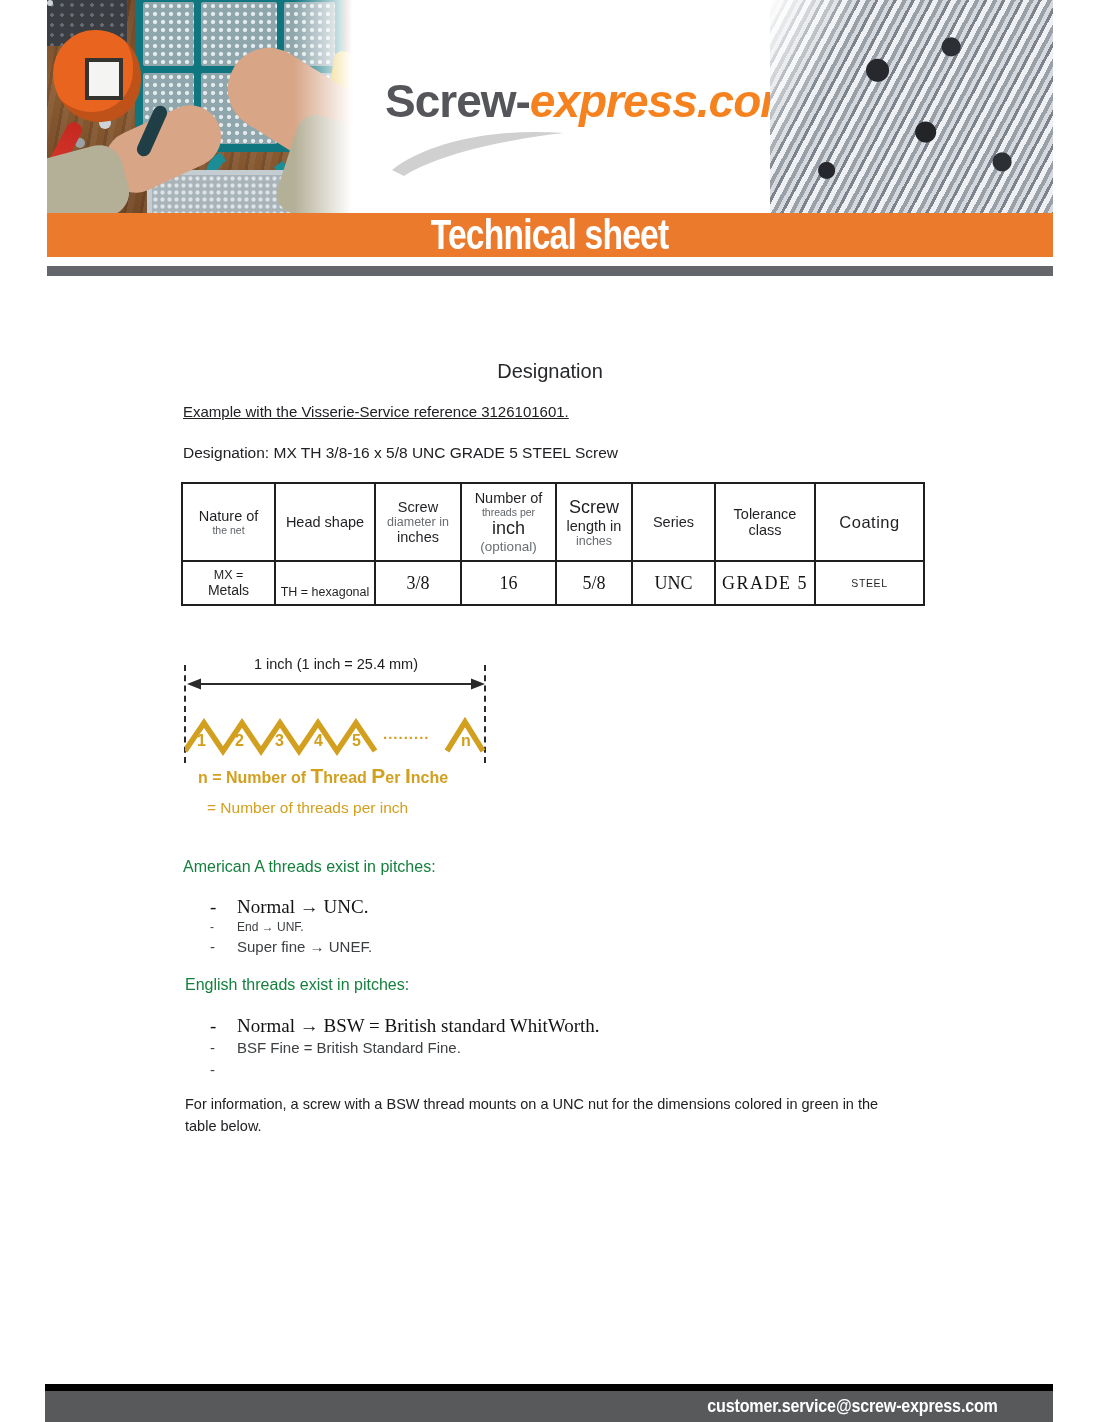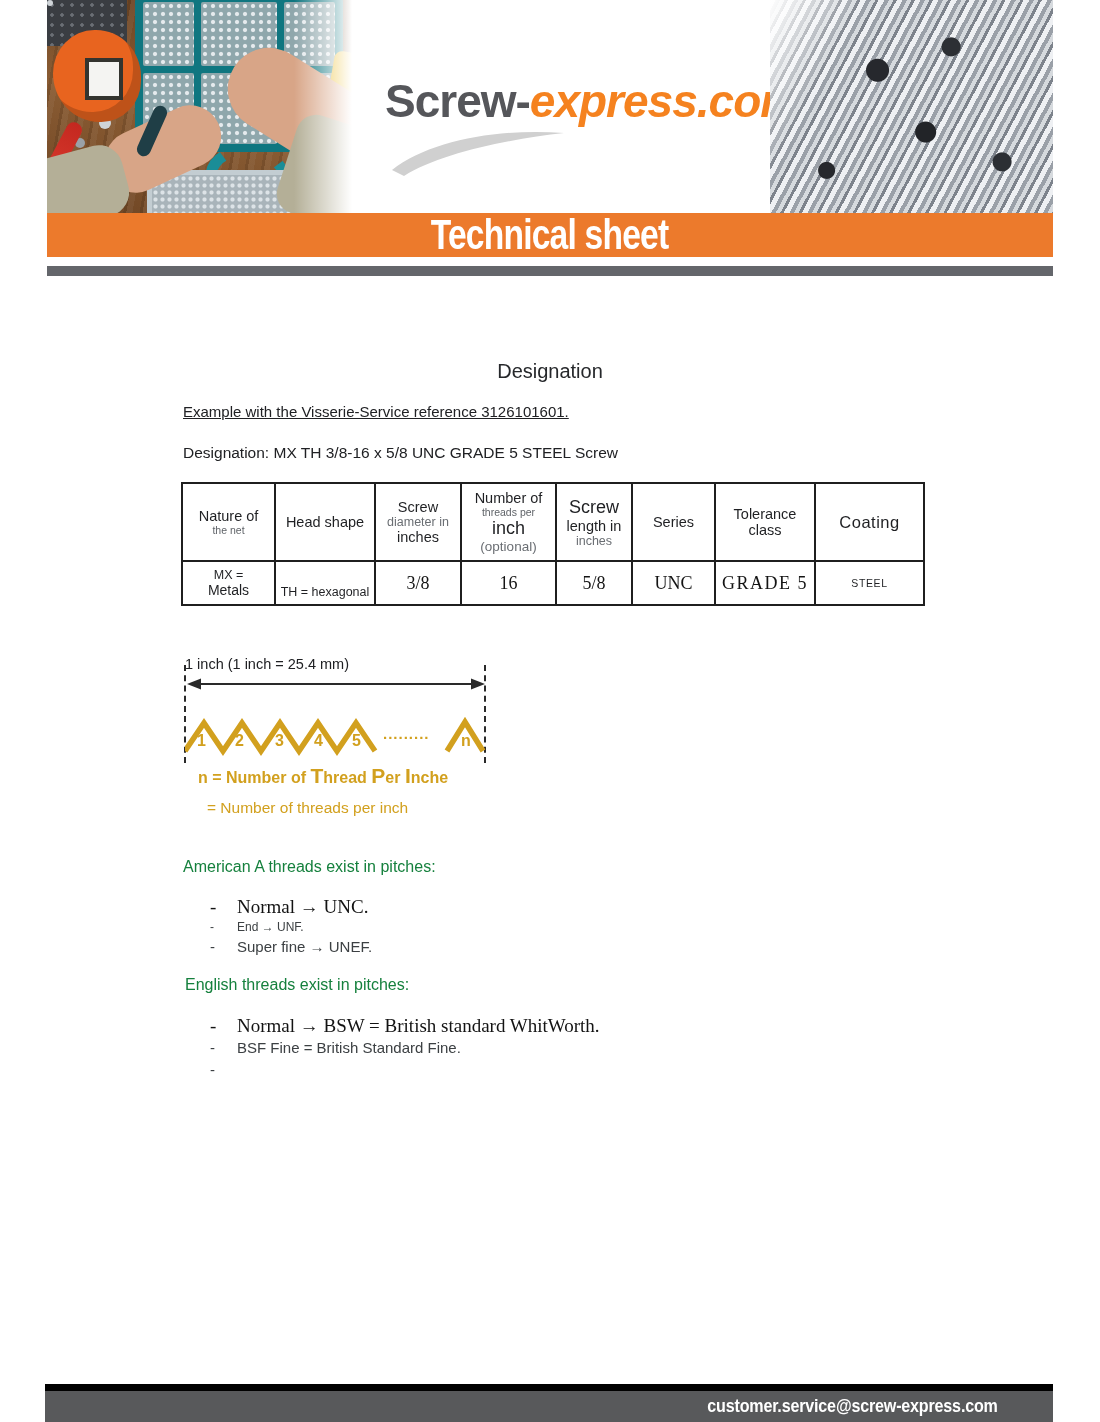--- a/index.html
+++ b/index.html
@@ -87,21 +87,21 @@
   .d-sans-sm{font-size:12.5px;color:#1f2023;}
   .d-serif{font-family:"Liberation Serif","DejaVu Serif",serif;font-size:18px;color:#141414;}
   .d-grade{letter-spacing:1.5px;}
   .d-steel{font-size:10.5px;letter-spacing:.6px;color:#1f2023;}
   .cell-bottom{vertical-align:bottom !important;padding-bottom:5px !important;}
 
   
   .diagram{position:absolute;left:185px;top:655px;width:302px;height:112px;}
   .dash-l{position:absolute;left:-1px;top:10px;height:98px;border-left:2px dashed #2a2a2a;}
   .dash-r{position:absolute;left:299px;top:10px;height:98px;border-left:2px dashed #2a2a2a;}
-  .dim-label{position:absolute;left:0;top:1px;width:100%;font-size:14.5px;color:#202124;}
+  .dim-label{position:absolute;left:0;top:1px;width:100%;text-align:center;font-size:14.5px;color:#202124;}
   .arrow-svg{position:absolute;left:2px;top:22px;}
   .zigzag-svg{position:absolute;left:0;top:55px;}
   .t-num{position:absolute;top:77px;font-size:16px;font-weight:700;color:#d2a01e;}
   .tn1{left:12px;}.tn2{left:50px;}.tn3{left:90px;}.tn4{left:129px;}.tn5{left:167px;}.tnn{left:276px;}
   .t-dots{position:absolute;left:198px;top:70px;font-size:15px;font-weight:700;color:#d2a01e;letter-spacing:1px;}
   .caption1{position:absolute;left:198px;top:764px;font-size:16px;font-weight:700;color:#d2a01e;white-space:nowrap;}
   .caption1 .big{font-size:21px;}
   .caption2{position:absolute;left:207px;top:799px;font-size:15.5px;font-weight:500;color:#d2a01e;}
 
   
@@ -310,18 +310,19 @@
     <div class="pitch-item sans-md">
       <span class="pitch-dash">-</span>
       <span>BSF Fine = British Standard Fine.</span>
     </div>
     <div class="pitch-item sans-md">
       <span class="pitch-dash">-</span>
       <span></span>
     </div>
   </div>
 
+  <div class="note">For information, a screw with a BSW thread mounts on a UNC nut for the dimensions colored in green in the table below.</div>
 
   <div class="footer-bar">
     <a href="#" class="footer-email">customer.service@screw-express.com</a>
   </div>
 
 </div>
 
 </body></html>

